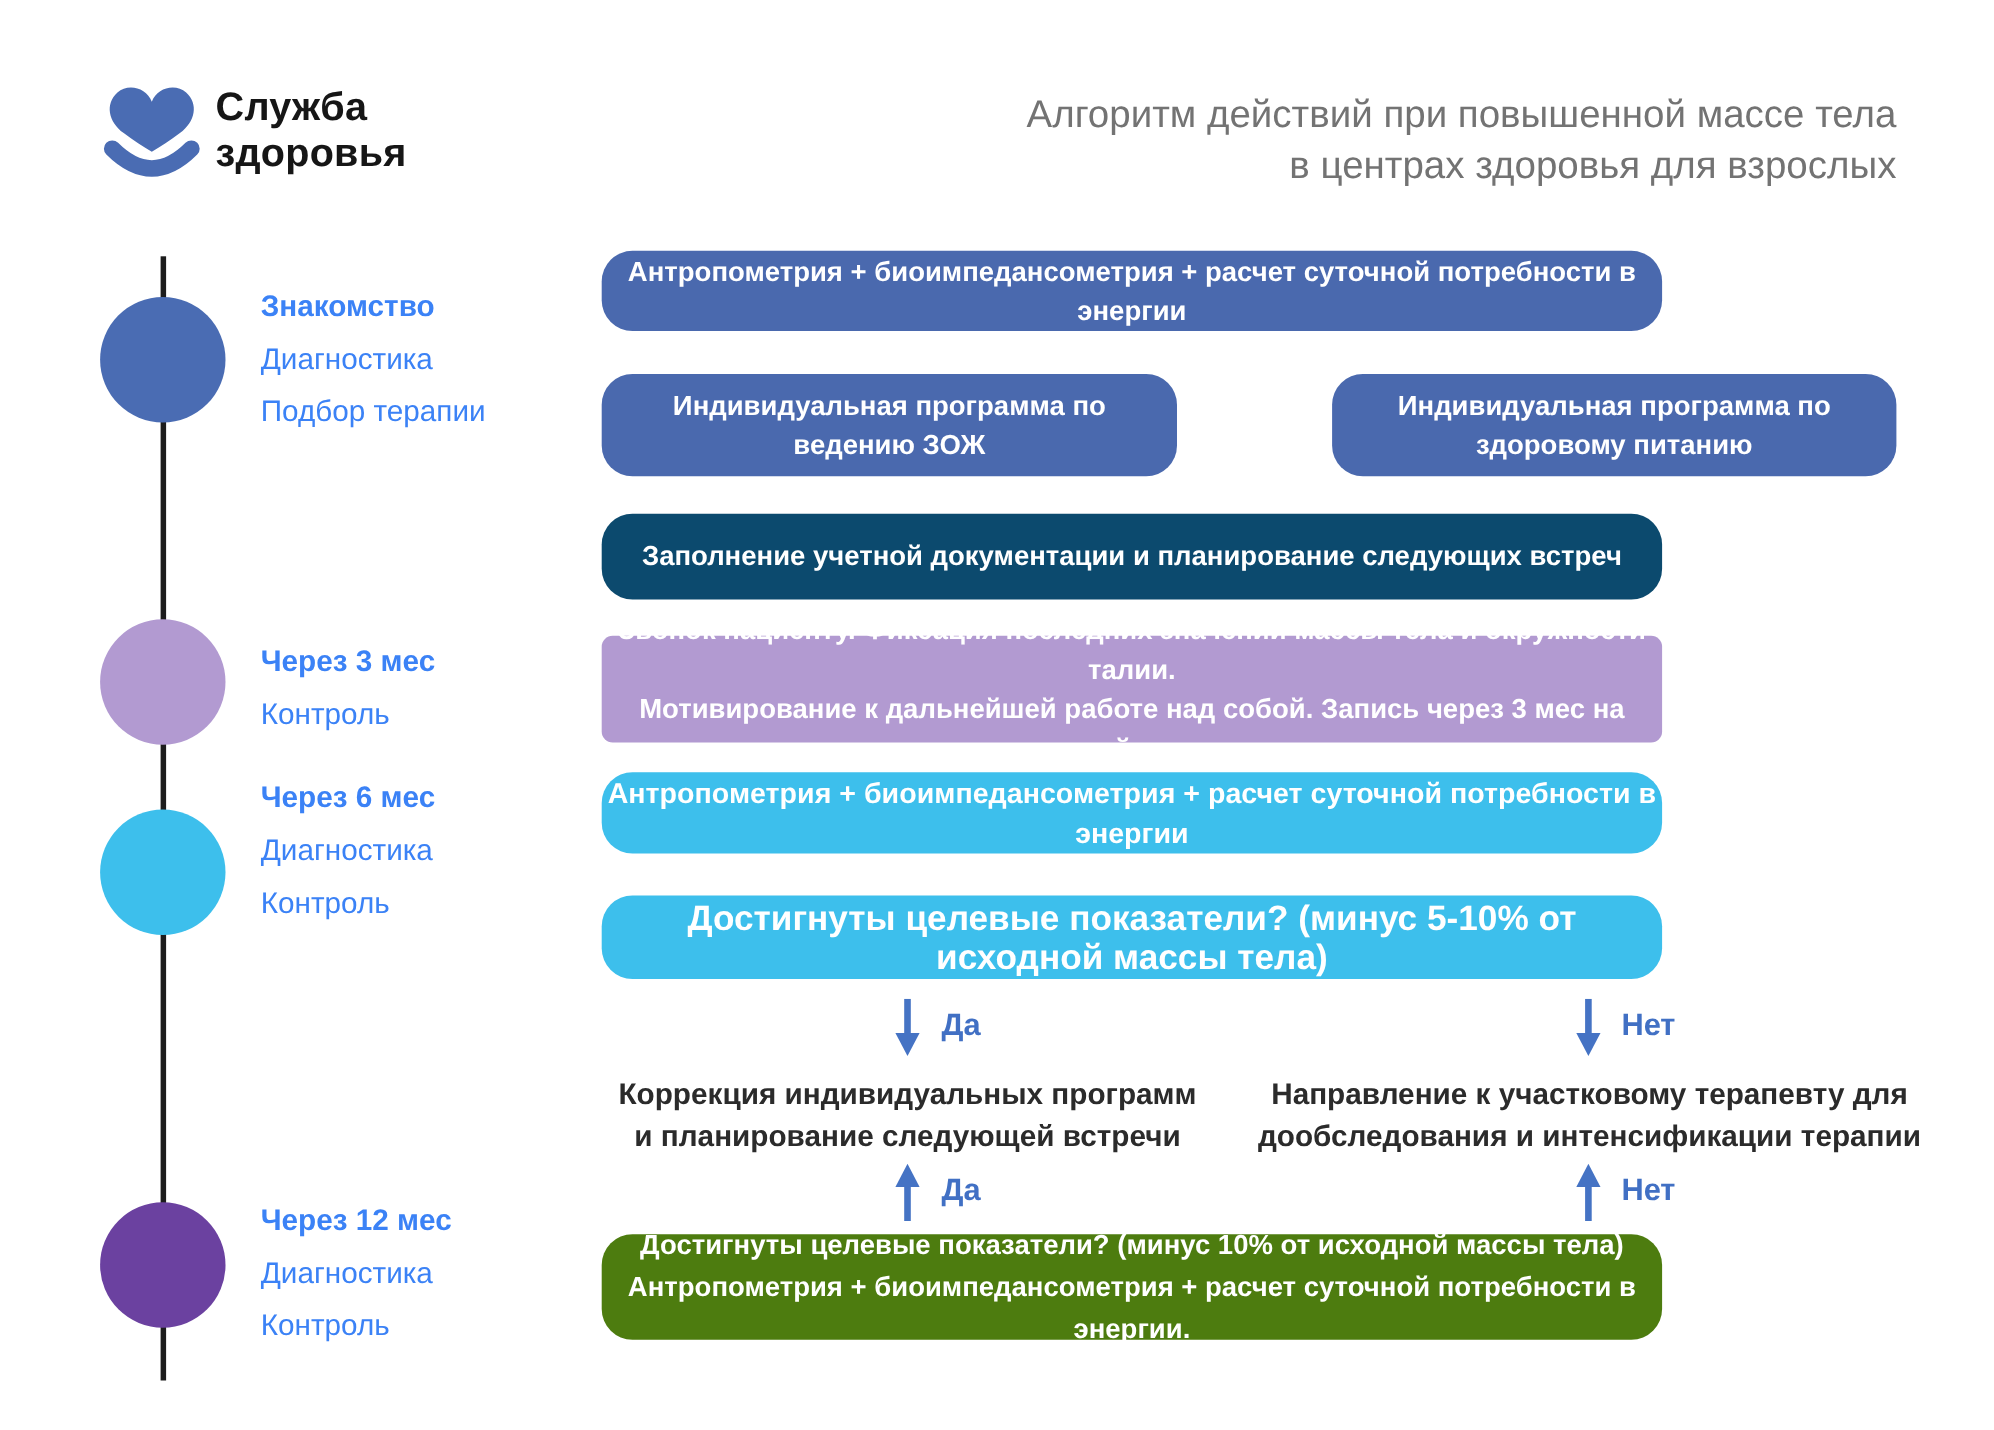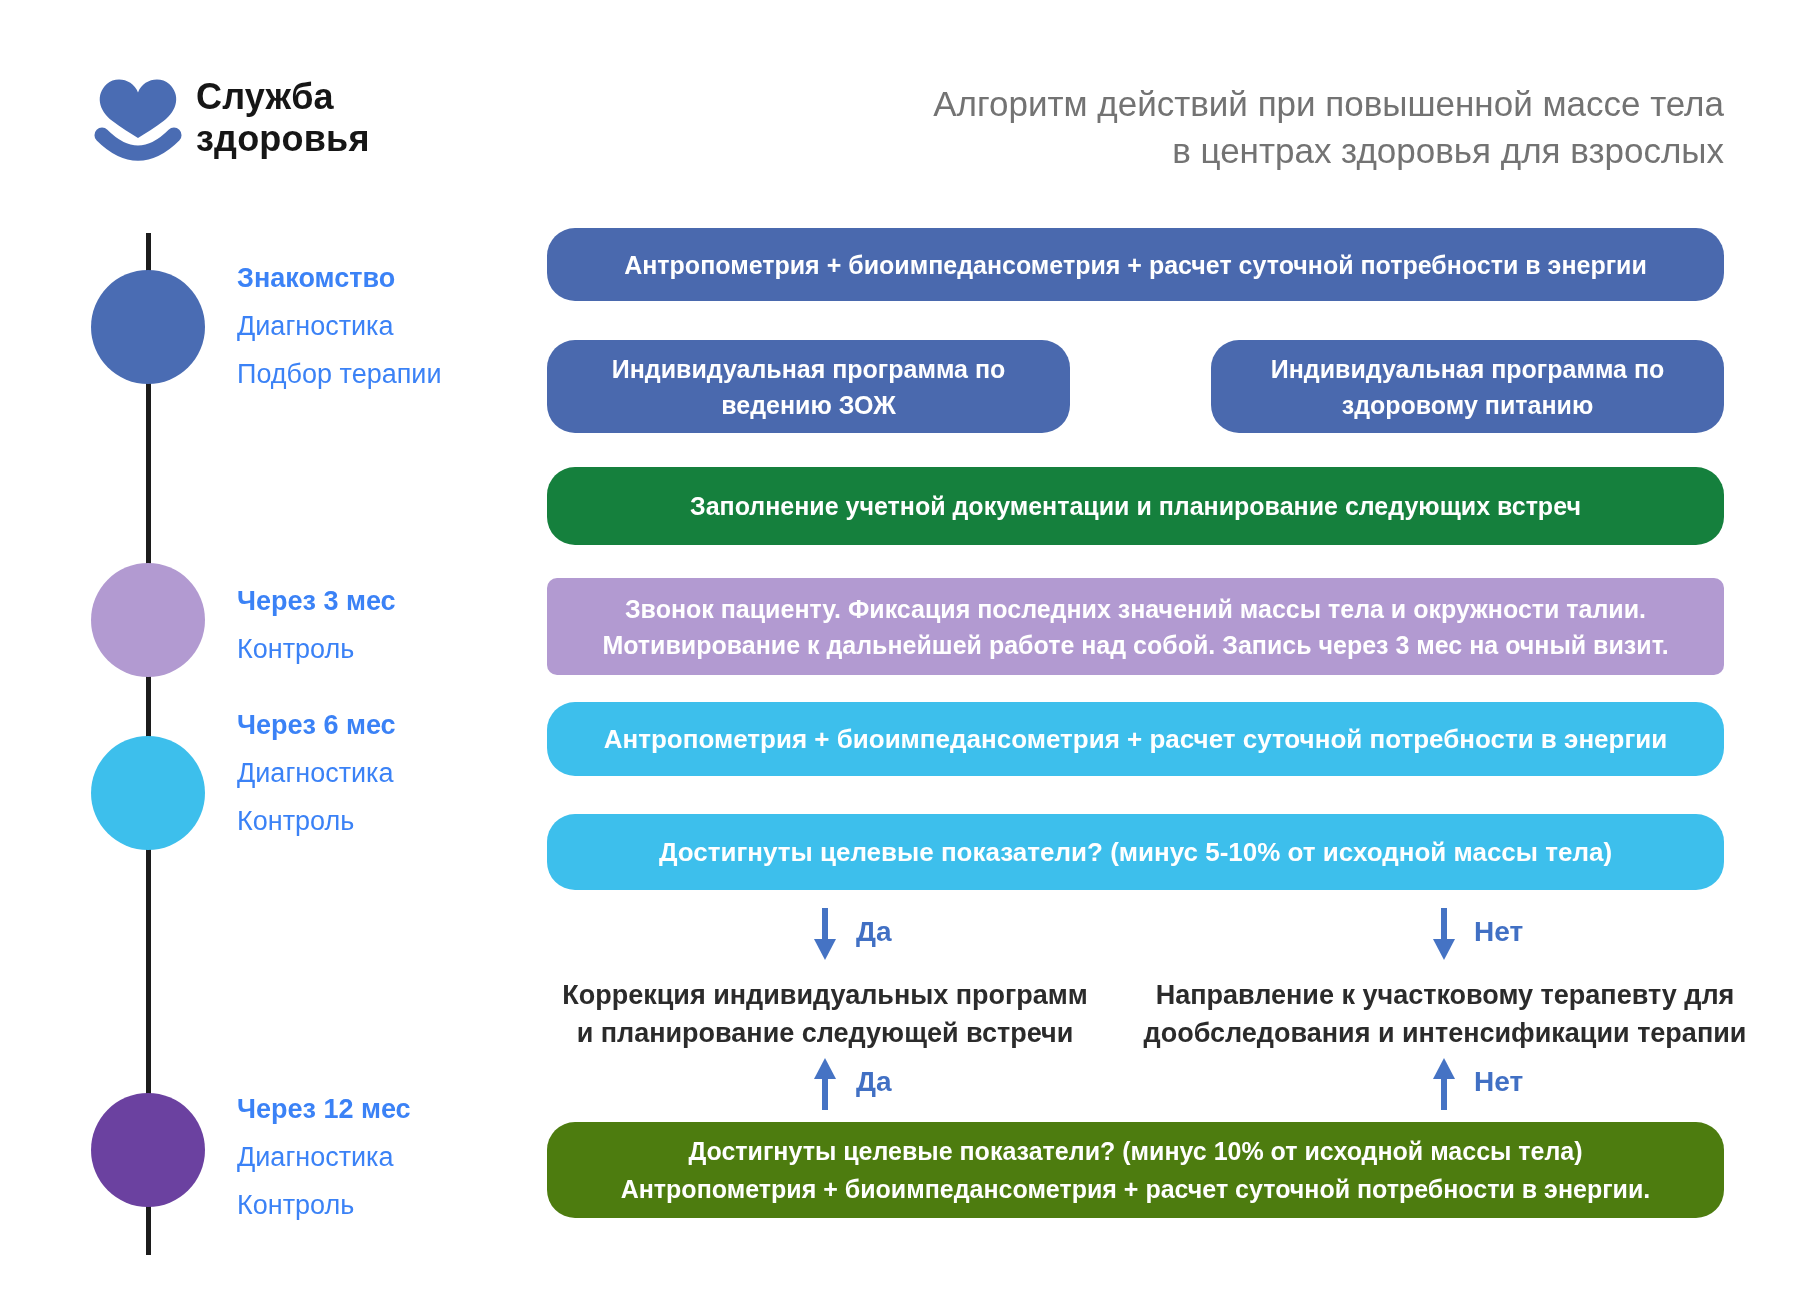--- a/index.html
+++ b/index.html
@@ -34,32 +34,32 @@
   .tl-c4 { top: 1093px; }
   .tl-labels { position: absolute; left: 237px; color: #3b82f6; font-size: 27px; }
   .tl-labels div { height: 31px; margin-bottom: 17px; }
   .tl-labels .lead { font-weight: 700; }
   .tl-g1 { top: 263px; }
   .tl-g2 { top: 586px; }
   .tl-g3 { top: 710px; }
   .tl-g4 { top: 1094px; }
   
   .bar {
-    position: absolute; left: 547px; width: 1177px;
+    position: absolute; left: 547px; width: 964px;
     border-radius: 28px; color: #ffffff;
     display: flex; align-items: center; justify-content: center;
     text-align: center; font-weight: 600; font-size: 25px; line-height: 36px;
   }
   .bar-step1   { top: 228px;  height: 73px; }
   .bar-prog-l  { top: 340px;  height: 93px; width: 523px; }
   .bar-prog-r  { top: 340px;  height: 93px; left: 1211px; width: 513px; }
   .bar-step2   { top: 467px;  height: 78px; }
   .bar-call    { top: 578px;  height: 97px; font-size: 25px; border-radius: 10px; }
   .bar-cyan1   { top: 702px;  height: 74px; font-size: 26px; }
-  .bar-cyan2   { top: 814px;  height: 76px; font-size: 26px; }
+  .bar-cyan2   { top: 814px;  height: 76px; font-size: 32px; }
   .bar-purple  { top: 1122px; height: 96px; line-height: 38px; }
   
   .arrow { position: absolute; width: 24px; height: 52px; color: #4573c4; }
   .arr-down-yes { left: 813px;  top: 908px; }
   .arr-down-no  { left: 1432px; top: 908px; }
   .arr-up-yes   { left: 813px;  top: 1058px; }
   .arr-up-no    { left: 1432px; top: 1058px; }
   .yn-label {
     position: absolute; font-size: 28px; font-weight: 700; color: #4170c4;
   }
@@ -129,21 +129,21 @@
       <div>ведению ЗОЖ</div>
     </span>
   </div>
   <div class="bar bar-prog-r" style="background-color: rgb(74, 105, 174);">
     <span>
       <div>Индивидуальная программа по</div>
       <div>здоровому питанию</div>
     </span>
   </div>
 
-  <div class="bar bar-step2" style="background-color: #15803d;">
+  <div class="bar bar-step2" style="background-color: #0c4a6e;">
     <span>Заполнение учетной документации и планирование следующих встреч</span>
   </div>
 
   <div class="bar bar-call" style="background-color: rgb(178, 154, 209);">
     <span>
       <div>Звонок пациенту. Фиксация последних значений массы тела и окружности талии.</div>
       <div>Мотивирование к дальнейшей работе над собой. Запись через 3 мес на очный визит.</div>
     </span>
   </div>
 

